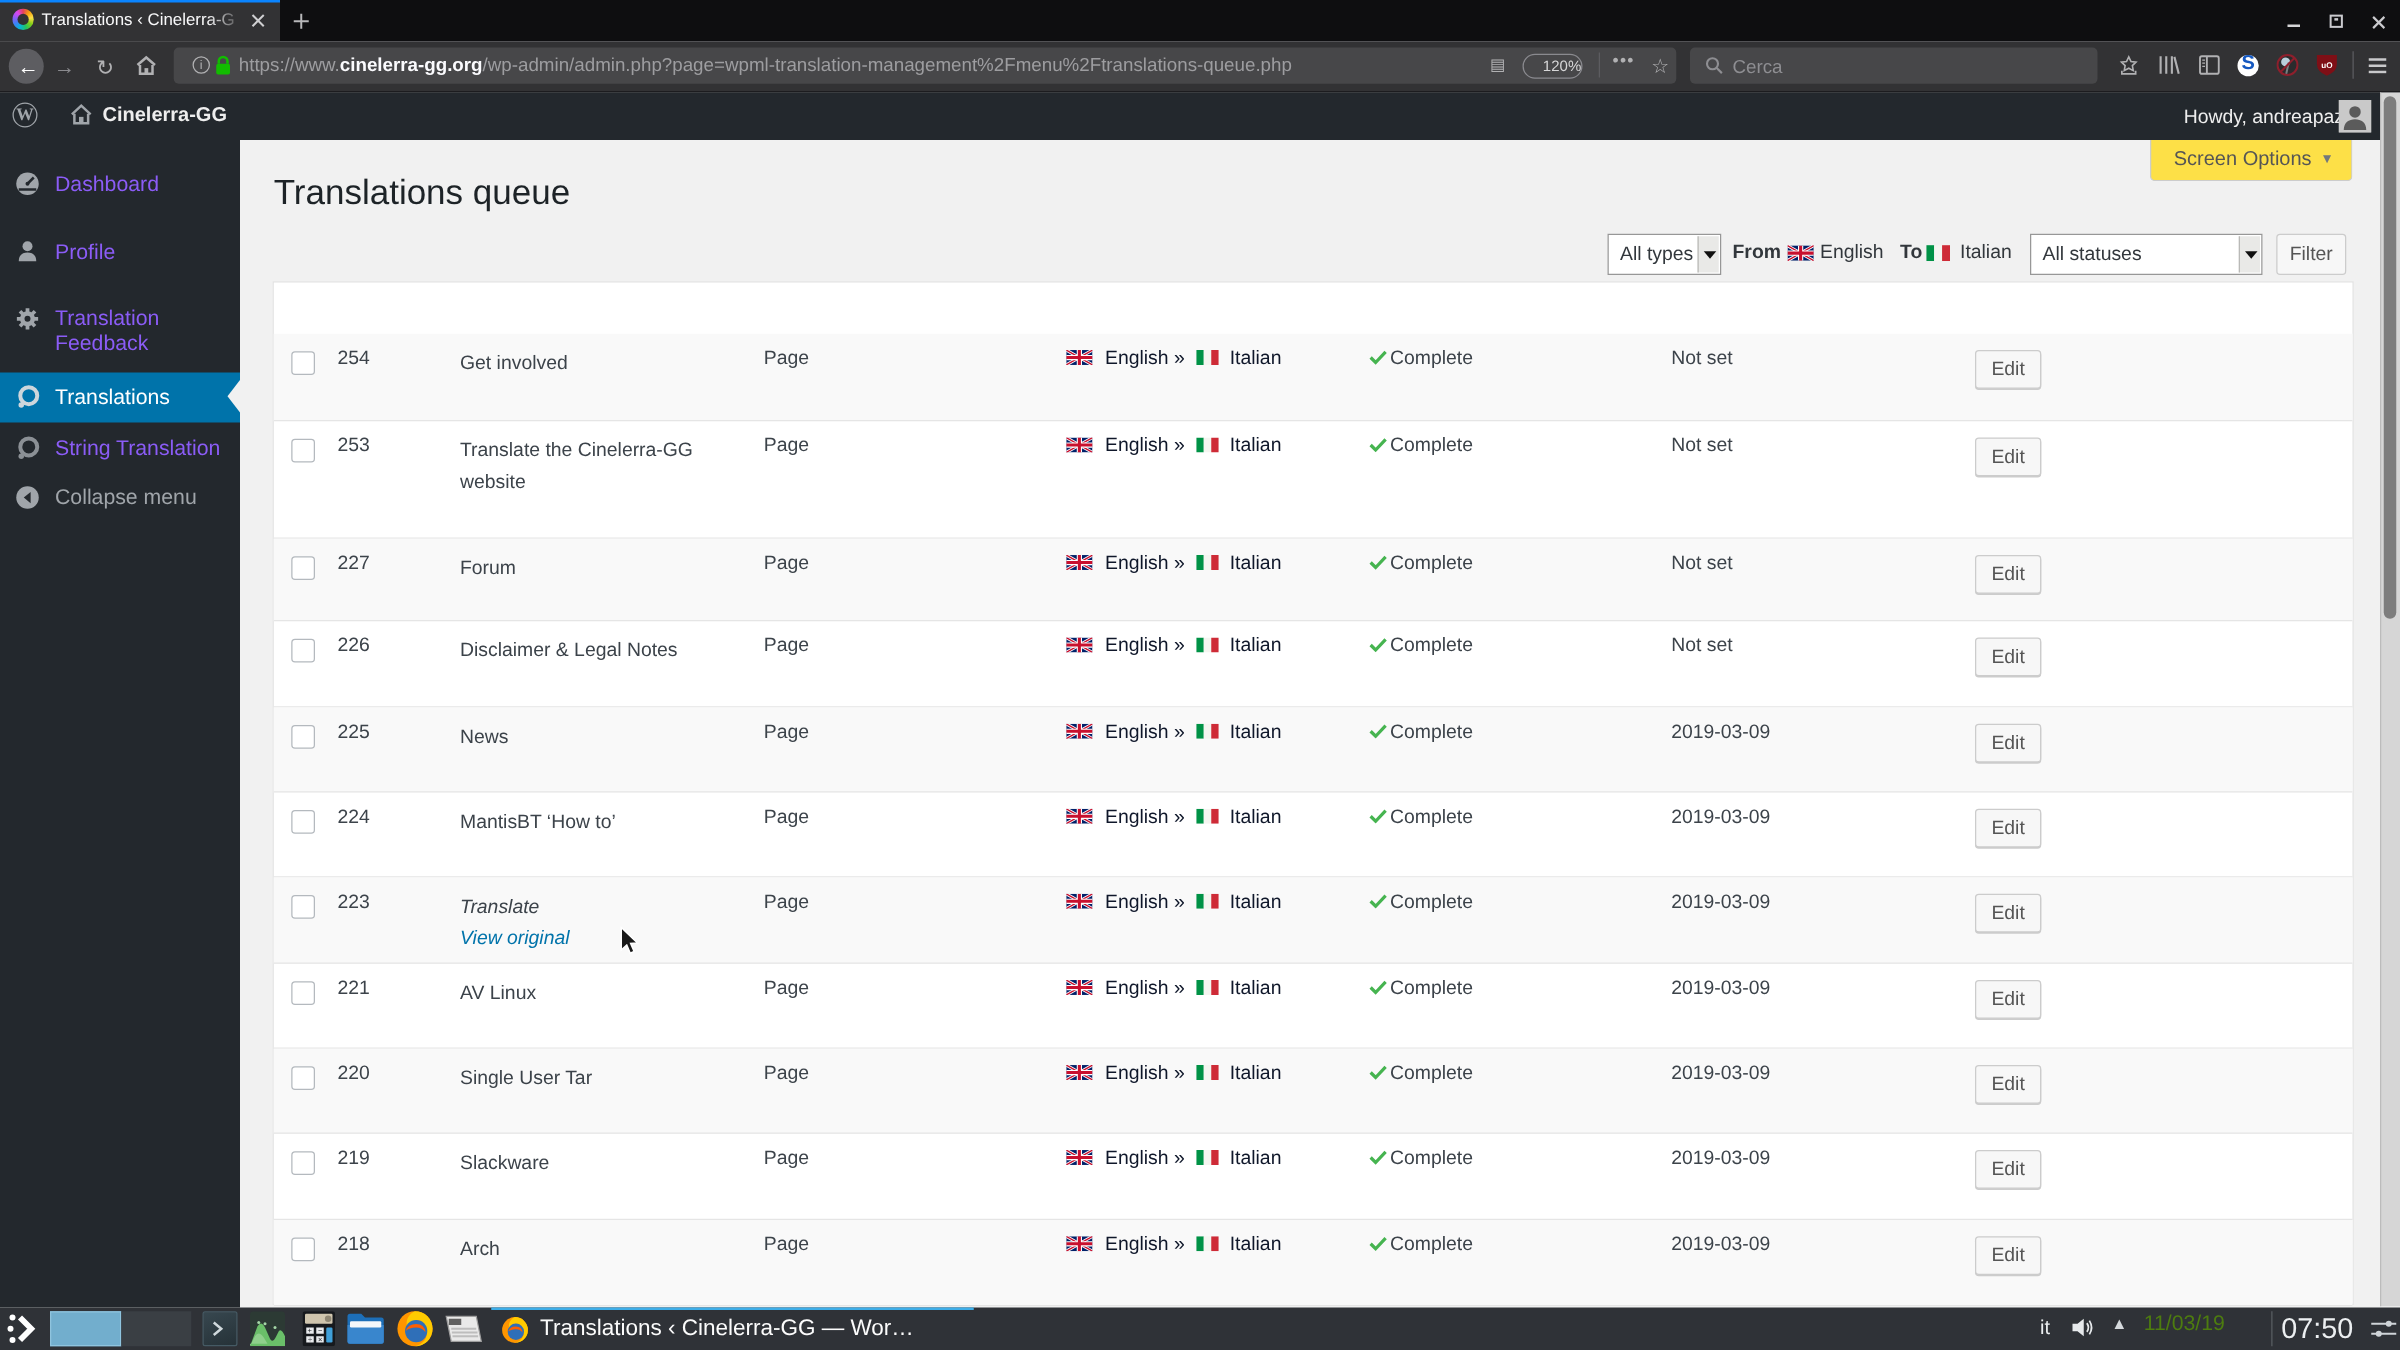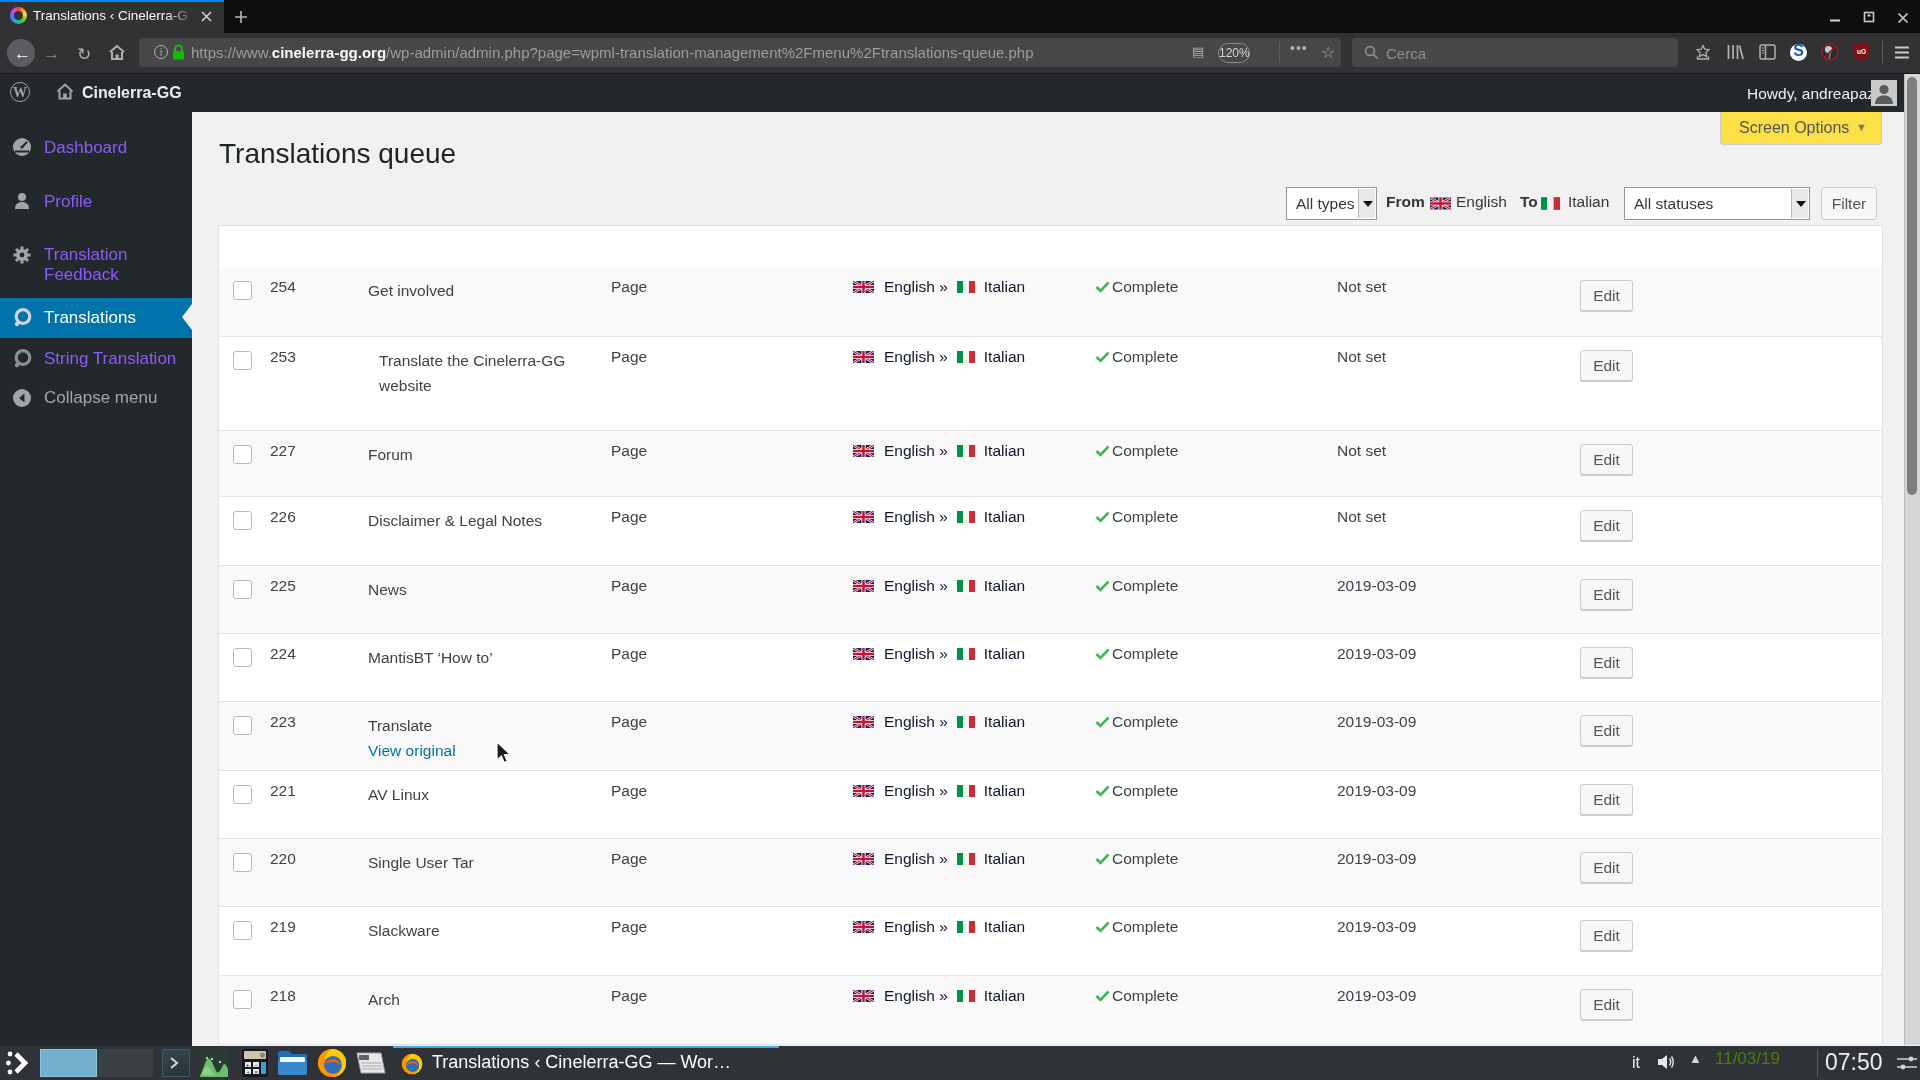--- a/index.html
+++ b/index.html
@@ -15,21 +15,21 @@
   #tabfav::after{ content:""; position:absolute; left:4px; top:4px; width:9px; height:9px; border-radius:50%; background:#323234;}
   #tabtitle { left:33px; top:8px; width:162px; height:18px; font-size:13.5px; color:#f9f9fa; white-space:nowrap; overflow:hidden;
     -webkit-mask-image:linear-gradient(90deg,#000 82%,transparent); }
 
   #toolbar { left:0; top:33px; width:1920px; height:41px; background:#323234; border-bottom:1px solid #161618; }
   #backbtn { left:7px; top:39px; width:28px; height:28px; border-radius:50%; background:#5d5d61; }
   .navglyph { color:#ffffff; font-size:17px; }
   #urlbar { left:139px; top:38px; width:1202px; height:29px; background:#474749; border-radius:4px; }
   #urltext { left:191px; top:44px; font-size:15px; color:#9d9da0; white-space:nowrap; }
   #urltext b { color:#fbfbfe; font-weight:700; }
-  #zoompill { left:1218px; top:43px; width:32px; height:20px; border:1px solid #8a8a8f; border-radius:10px;
+  #zoompill { left:1218px; top:43px; width:48px; height:20px; border:1px solid #8a8a8f; border-radius:10px;
     color:#d7d7d8; font-size:12px; text-align:right; line-height:18px;}
   #searchbar { left:1352px; top:38px; width:326px; height:29px; background:#474749; border-radius:4px; }
   #cerca { left:1386px; top:45px; font-size:15px; color:#8e8e92; }
 
   
   #adminbar { left:0; top:74px; width:1920px; height:38px; background:#23282d; }
   #avatar { left:1871px; top:80px; width:26px; height:26px; background:#c6c6c6; }
 
   
   #sidebar { left:0; top:112px; width:192px; height:934px; background:#23282d; }
@@ -231,21 +231,21 @@
           </svg><span style="margin-left:9px;">Italian</span></span>
     <span class="c-st" style="top:11px;"><svg width="15" height="12" viewBox="0 0 15 12" style="margin-right:2px; vertical-align:-1px;">
             <path d="M1.5 6 L5.5 10 L13.5 1.5" stroke="#46b450" stroke-width="2.6" fill="none"></path>
           </svg>Complete</span>
     <span class="c-dl" style="top:11px;">Not set</span>
     <span class="ebtn" style="top:13px;">Edit</span>
   </div>
   <div class="trow" style="top:111px; height:94px;">
     <span class="cb" style="top:14px;"></span>
     <span class="c-id" style="top:11px;">253</span>
-    <span class="c-ti" style="top:11px;margin-left:11px;">Translate the Cinelerra-GG<br>website</span>
+    <span class="c-ti" style="top:11px;">Translate the Cinelerra-GG<br>website</span>
     <span class="c-ty" style="top:11px;">Page</span>
     <span class="c-la" style="top:11px;"><svg class="flag" width="21" height="12" viewBox="0 0 60 34">
             <rect fill="#012169" width="60" height="34"></rect>
             <path d="M0,0 60,34 M60,0 0,34" stroke="#fff" stroke-width="7"></path>
             <path d="M0,0 60,34 M60,0 0,34" stroke="#C8102E" stroke-width="3"></path>
             <path d="M30,0 v34 M0,17 h60" stroke="#fff" stroke-width="12"></path>
             <path d="M30,0 v34 M0,17 h60" stroke="#C8102E" stroke-width="7"></path>
           </svg><span style="margin:0 9px 0 10px;">English »</span><svg class="flag" width="18" height="12" viewBox="0 0 18 12">
             <rect width="6" height="12" fill="#009246"></rect>
             <rect x="6" width="6" height="12" fill="#f4f5f0"></rect>
@@ -341,21 +341,21 @@
           </svg><span style="margin-left:9px;">Italian</span></span>
     <span class="c-st" style="top:11px;"><svg width="15" height="12" viewBox="0 0 15 12" style="margin-right:2px; vertical-align:-1px;">
             <path d="M1.5 6 L5.5 10 L13.5 1.5" stroke="#46b450" stroke-width="2.6" fill="none"></path>
           </svg>Complete</span>
     <span class="c-dl" style="top:11px;">2019-03-09</span>
     <span class="ebtn" style="top:13px;">Edit</span>
   </div>
   <div class="trow gray" style="top:476px; height:69px;">
     <span class="cb" style="top:14px;"></span>
     <span class="c-id" style="top:11px;">223</span>
-    <span class="c-ti" style="top:11px;">Translate<br><a class="link" href="#">View original</a></span>
+    <span class="c-ti" style="top:11px;font-style:italic;">Translate<br><a class="link" href="#">View original</a></span>
     <span class="c-ty" style="top:11px;">Page</span>
     <span class="c-la" style="top:11px;"><svg class="flag" width="21" height="12" viewBox="0 0 60 34">
             <rect fill="#012169" width="60" height="34"></rect>
             <path d="M0,0 60,34 M60,0 0,34" stroke="#fff" stroke-width="7"></path>
             <path d="M0,0 60,34 M60,0 0,34" stroke="#C8102E" stroke-width="3"></path>
             <path d="M30,0 v34 M0,17 h60" stroke="#fff" stroke-width="12"></path>
             <path d="M30,0 v34 M0,17 h60" stroke="#C8102E" stroke-width="7"></path>
           </svg><span style="margin:0 9px 0 10px;">English »</span><svg class="flag" width="18" height="12" viewBox="0 0 18 12">
             <rect width="6" height="12" fill="#009246"></rect>
             <rect x="6" width="6" height="12" fill="#f4f5f0"></rect>

